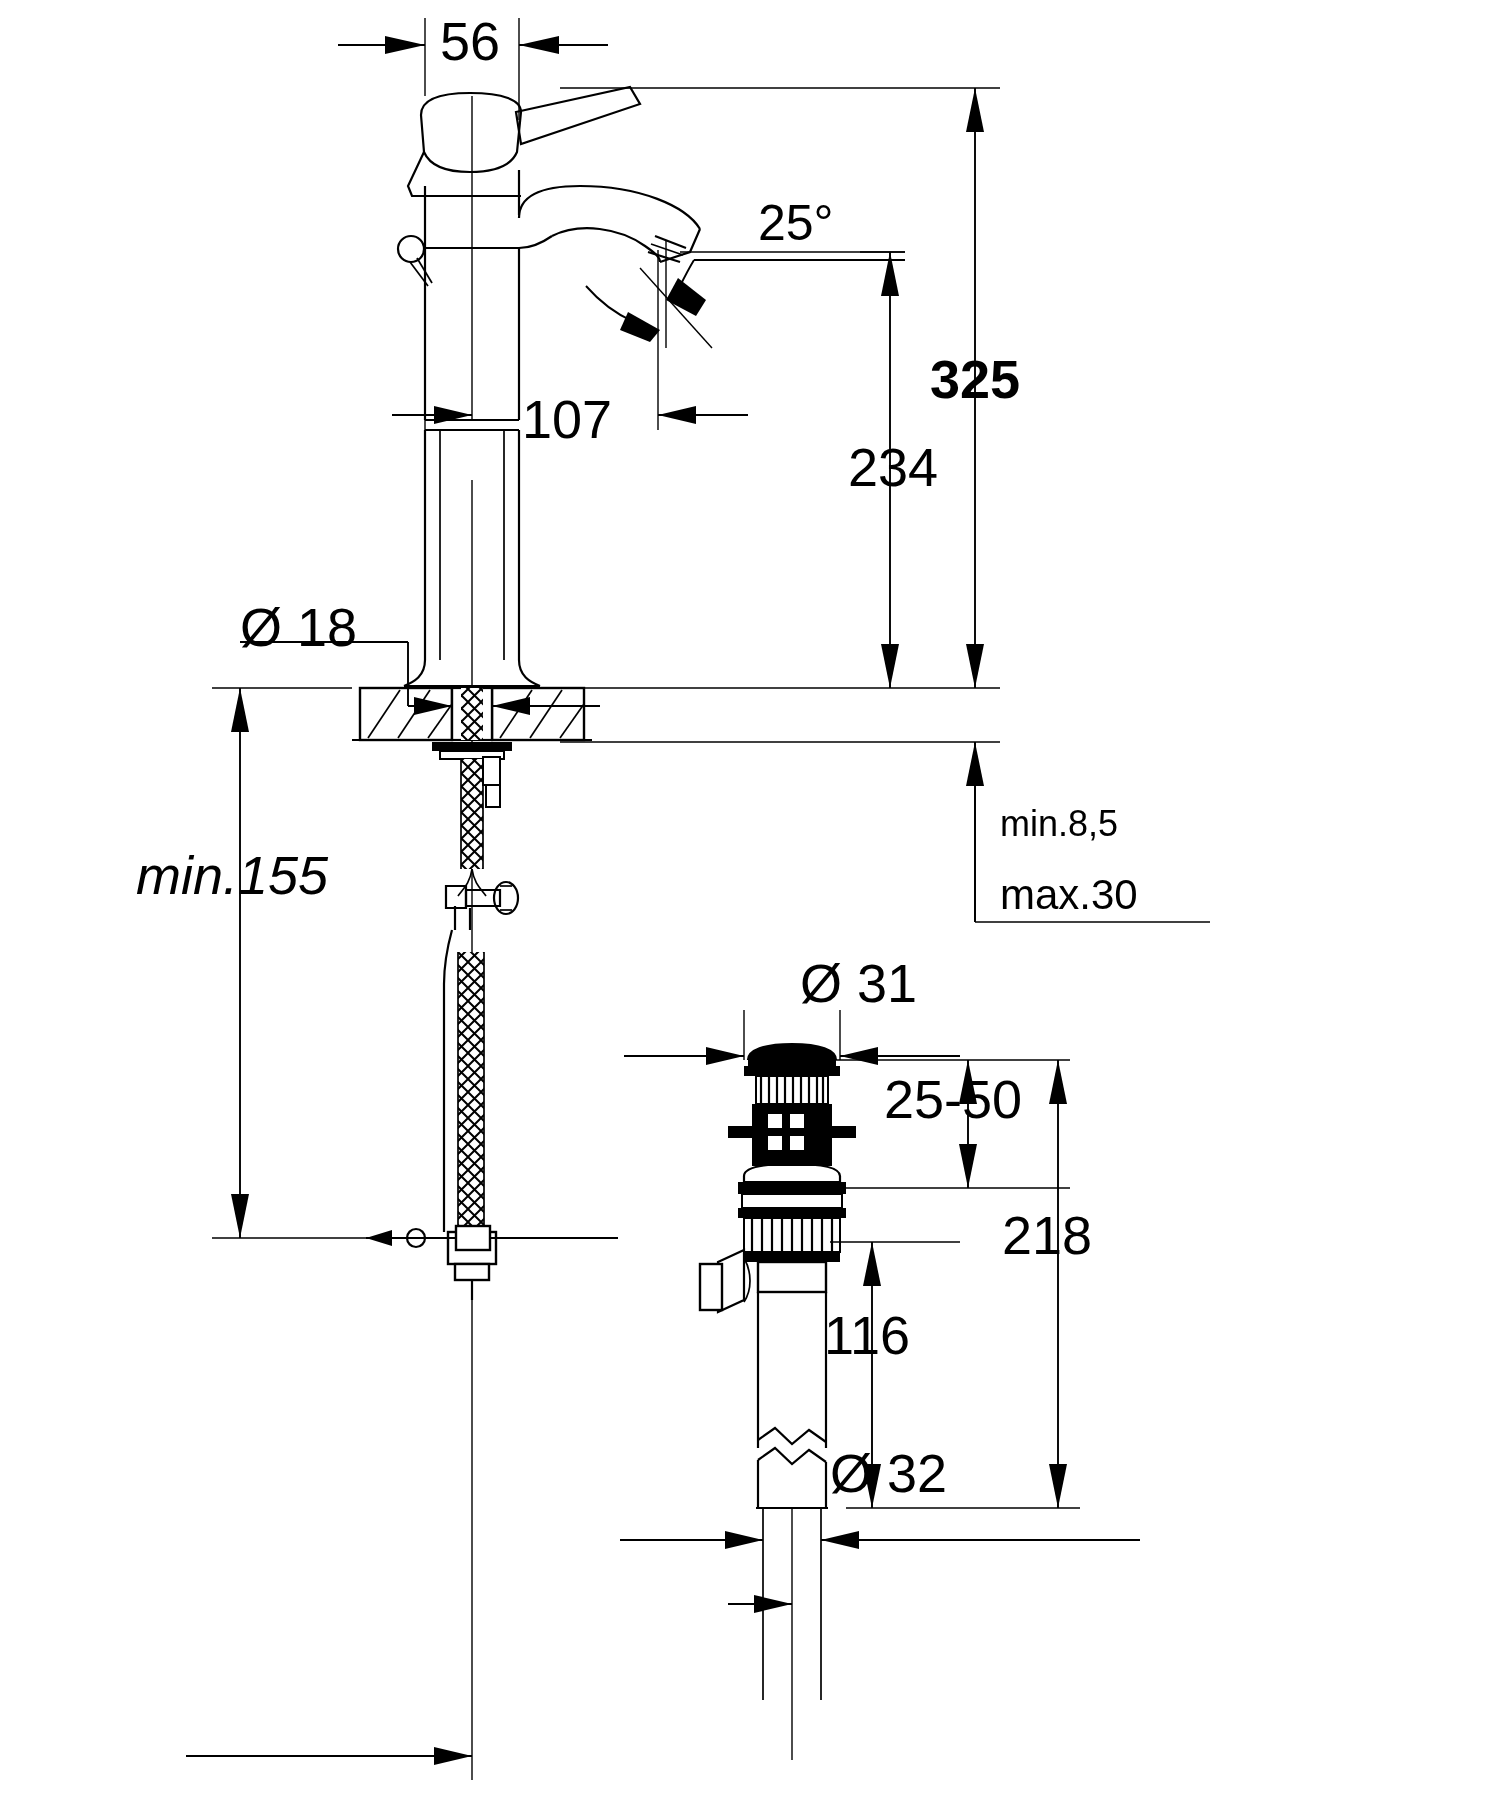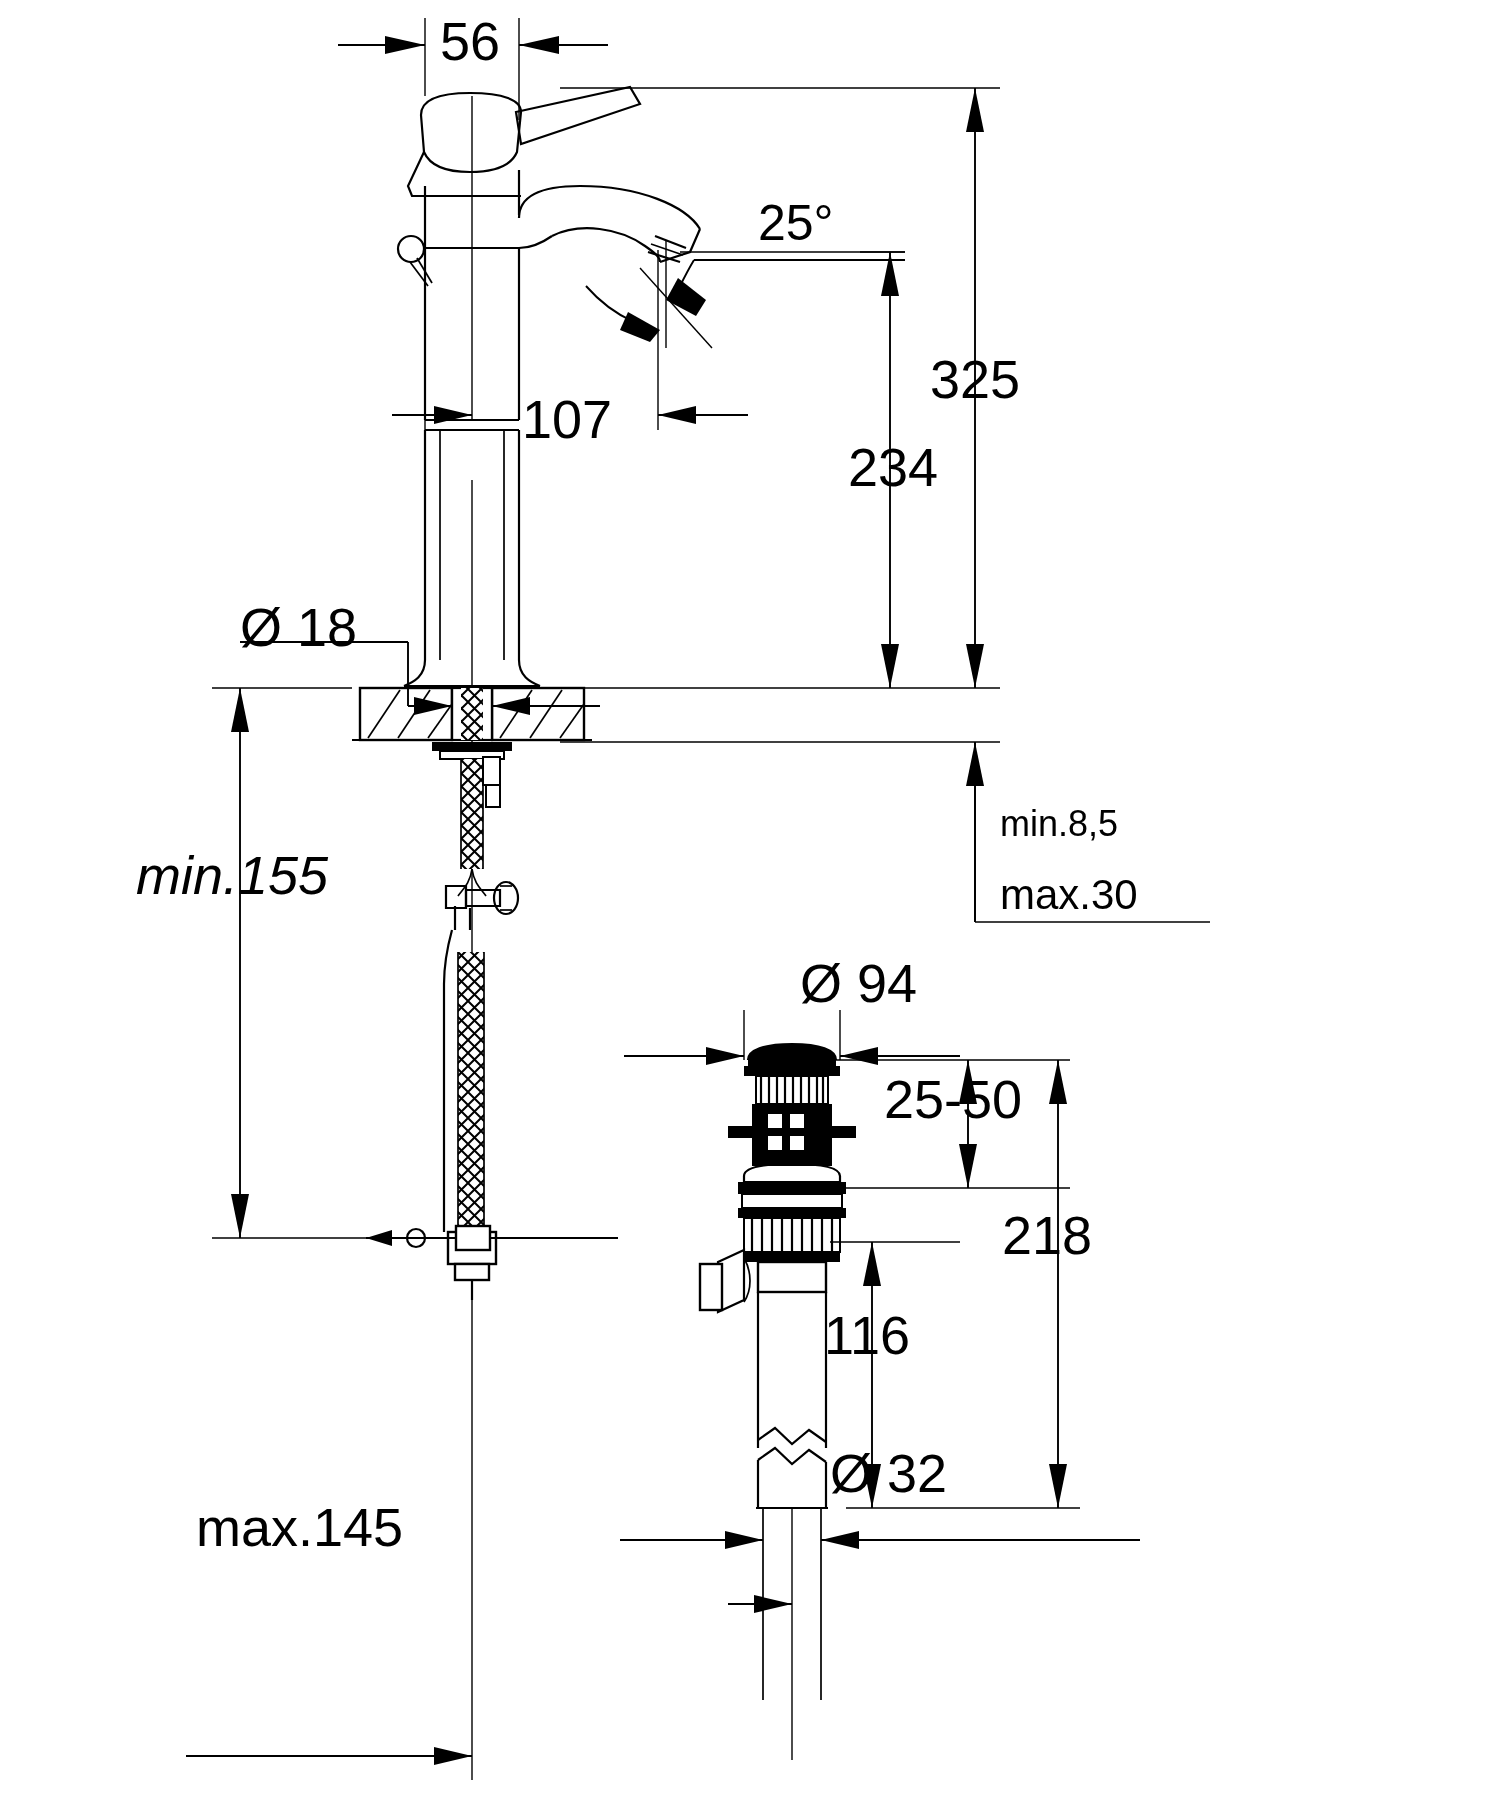--- a/index.html
+++ b/index.html
@@ -340,26 +340,25 @@
     <line class="ln-ctr" x1="472" y1="1300" x2="472" y2="1780"></line>
     <line class="ln-dim" x1="186" y1="1756" x2="472" y2="1756"></line>
     <polygon class="sld" points="472,1756 434,1747 434,1765"></polygon>
   </g>
 
 </svg>
 
 <div class="lbl" style="left:440px;  top:14px;  font-size:54px;">56</div>
 <div class="lbl" style="left:758px;  top:198px; font-size:50px;">25°</div>
 <div class="lbl" style="left:522px;  top:392px; font-size:54px;">107</div>
-<div class="lbl" style="left:930px;  top:352px; font-size:54px;">325</div>
+<div class="lbl" style="left:930px;  top:352px; font-size:54px;font-weight:bold;">325</div>
 <div class="lbl" style="left:848px;  top:440px; font-size:54px;">234</div>
 <div class="lbl" style="left:240px;  top:600px; font-size:54px;">Ø 18</div>
 <div class="lbl" style="left:1000px; top:806px; font-size:36px;">min.8,5</div>
 <div class="lbl" style="left:1000px; top:874px; font-size:42px;">max.30</div>
 <div class="lbl" style="left:136px;  top:848px; font-size:54px;font-style:italic;">min.155</div>
-<div class="lbl" style="left:800px;  top:956px; font-size:54px;">Ø 94</div>
+<div class="lbl" style="left:800px;  top:956px; font-size:54px;">Ø 31</div>
 <div class="lbl" style="left:884px;  top:1072px;font-size:54px;">25-50</div>
 <div class="lbl" style="left:1002px; top:1208px;font-size:54px;">218</div>
 <div class="lbl" style="left:824px;  top:1308px;font-size:54px;">116</div>
 <div class="lbl" style="left:830px;  top:1446px;font-size:54px;">Ø 32</div>
-<div class="lbl" style="left:196px;  top:1500px;font-size:54px;">max.145</div>
 
 </div>
 
 </body></html>

